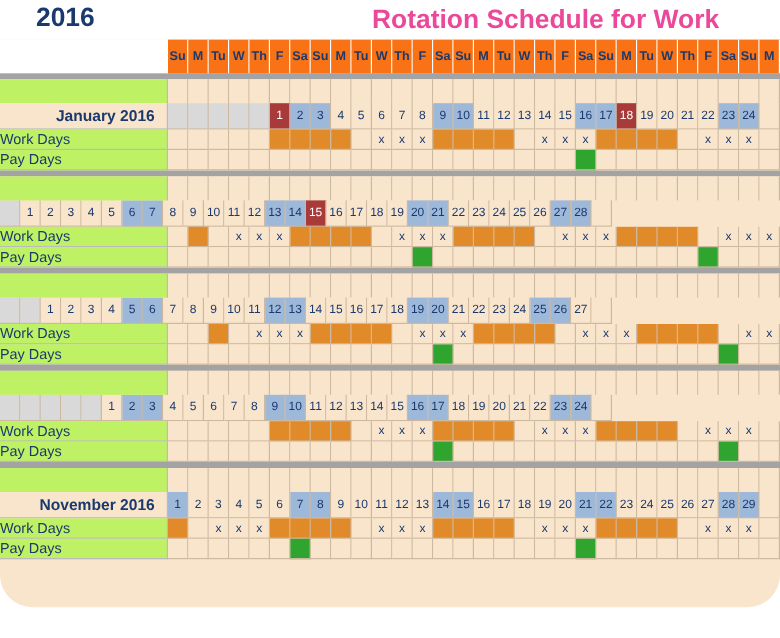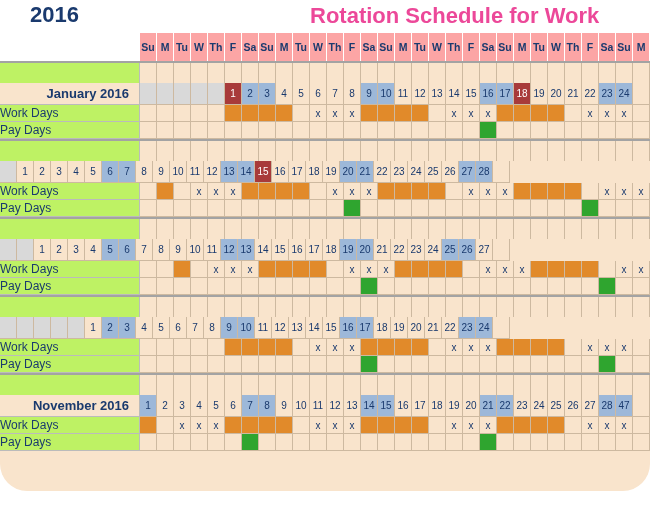--- a/index.html
+++ b/index.html
@@ -31,21 +31,21 @@
     padding: 2px 0 4px 30px;
     width: 140px;
   }
   .title {
     font-size: 22px;
     font-weight: 700;
     color: #ec4899;
     padding-left: 170px;
   }
   .month-block {
-    border-top: 2px solid #a3a3a3;
+    border-top: 5px solid #a3a3a3;
   }
   .row {
     display: flex;
     align-items: stretch;
     height: 17px;
   }
   .row.dates { height: 22px; }
   .label-col {
     width: 140px;
     flex-shrink: 0;
@@ -82,21 +82,21 @@
     border-right: 1px solid #cdb9a0;
     border-bottom: 1px solid #cdb9a0;
     display: flex;
     align-items: center;
     justify-content: center;
     font-size: 10px;
     color: #1a3a6e;
     background: #f9e4cc;
   }
   .dow-header-row .cell {
-    background: #fca5a5;
+    background: #f97316;
     border-right: 1px solid #fff;
     border-bottom: none;
     font-weight: 700;
     font-size: 10.5px;
   }
   .dow-header-row .label-col {
     background: #fff;
     border-right: 1px solid #fff;
   }
   .cell.empty { background: #d9d9d9; }
@@ -781,21 +781,21 @@
             <div class="cell">19</div>
             <div class="cell">20</div>
             <div class="cell blue">21</div>
             <div class="cell blue">22</div>
             <div class="cell">23</div>
             <div class="cell">24</div>
             <div class="cell">25</div>
             <div class="cell">26</div>
             <div class="cell">27</div>
             <div class="cell blue">28</div>
-            <div class="cell blue">47</div>
+            <div class="cell blue">29</div>
             <div class="cell"></div>
           </div>
         </div>
         <div class="row ">
           <div class="label-col sub">Work Days</div>
           <div class="grid">
             <div class="cell orange"></div>
             <div class="cell"></div>
             <div class="cell">x</div>
             <div class="cell">x</div>

